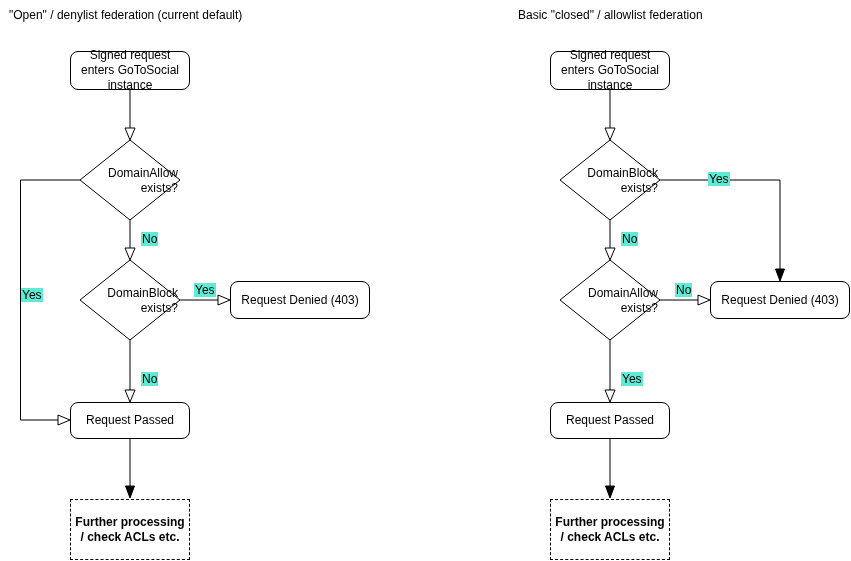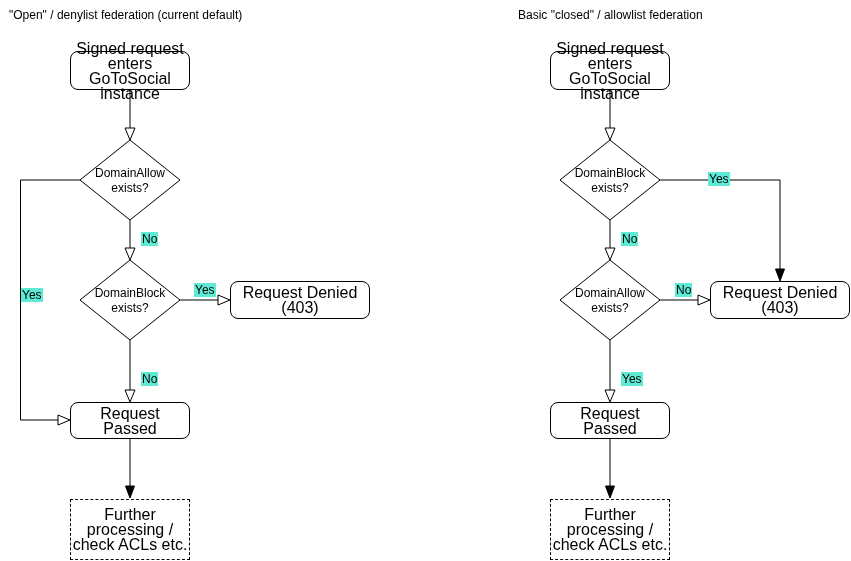--- a/index.html
+++ b/index.html
@@ -48,32 +48,33 @@
   }
   .node-box {
     position: absolute;
     background: #ffffff;
     border: 1px solid #000000;
     border-radius: 8px;
     display: flex;
     align-items: center;
     justify-content: center;
     text-align: center;
-    font-size: 16px;
+    font-size: 12px;
     line-height: 15px;
     padding: 2px 1px;
   }
   .node-box.dashed {
     border-style: dashed;
     border-radius: 0;
+    font-weight: bold;
   }
   .diamond-label {
     position: absolute;
     width: 96px;
-    text-align: center;
+    text-align: right;
     font-size: 12px;
     line-height: 15px;
     pointer-events: none;
   }
   .edge-label {
     position: absolute;
     font-size: 12px;
     line-height: 14px;
     background: #5eead4;
     padding: 0 1px;

